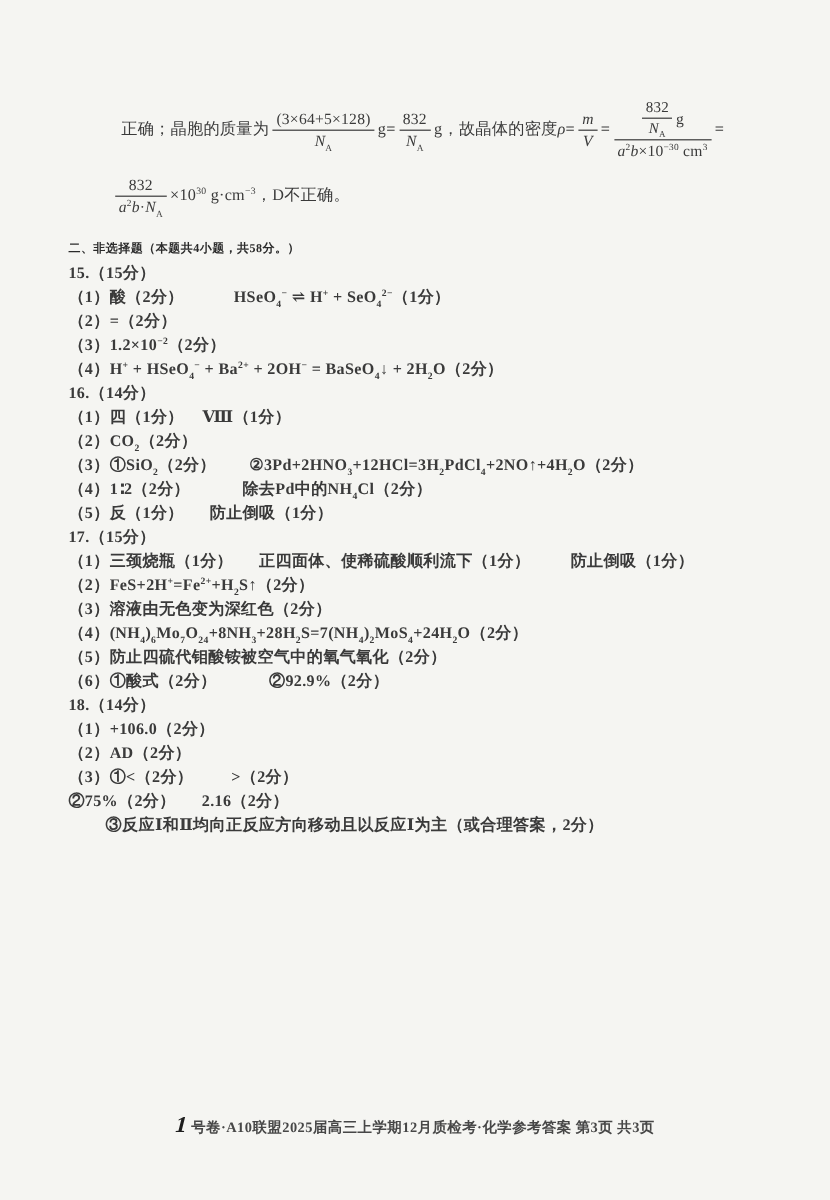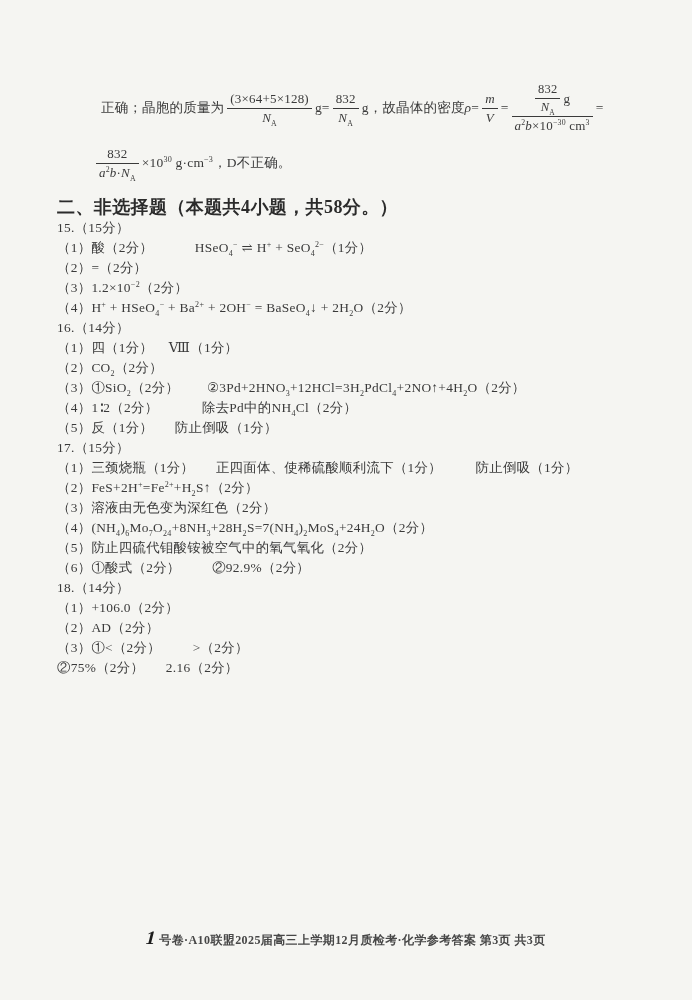--- a/index.html
+++ b/index.html
@@ -17,22 +17,22 @@
   .fline1 { height:56px; }
   .fline2 { height:50px; margin-left:-8px; margin-top:2px; }
   .frac { display:inline-block; text-align:center; line-height:1.2; font-size:13px; margin:0 3px; vertical-align:middle; }
   .frac > .num { display:flex; justify-content:center; align-items:center; gap:2px; border-bottom:1px solid #3a3a3a; padding:0 3px 1px; }
   .frac > .den { display:block; padding:1px 3px 0; }
   .frac .frac { margin:0 1px; font-size:12.5px; }
   sub, sup { font-size:60%; line-height:0; }
   i { font-style:italic; }
 
   
-  .section-heading { font-weight:bold; color:#2b2b2b; font-size:18px; margin-top:9px; height:21px; line-height:21px; letter-spacing:.4px; }
-  .line { height:20px; line-height:20px; font-size:13.4px; white-space:nowrap; letter-spacing:.3px; }
+  .section-heading { font-weight:bold; color:#2b2b2b; font-size:10px; margin-top:9px; height:21px; line-height:21px; letter-spacing:.4px; }
+  .line { height:20px; line-height:20px; font-size:13.4px; white-space:nowrap; letter-spacing:.3px;font-weight:bold; }
   .seg { display:inline-block; }
 
   
   .footer { position:absolute; top:927px; left:0; width:100%; text-align:center; font-size:12px; font-weight:bold; color:#474747; letter-spacing:.4px; }
   .brand-logo { display:inline-block; font-size:19px; font-weight:900; transform:skewX(-14deg); margin-right:3px; color:#1d1d1d; }
 </style>
 </head>
 <body>
 
 <div class="page">
@@ -119,36 +119,37 @@
         <span class="seg">（1）三颈烧瓶（1分）</span>
         <span class="seg" style="margin-left:18px">正四面体、使稀硫酸顺利流下（1分）</span>
         <span class="seg" style="margin-left:30px">防止倒吸（1分）</span>
       </div>
       <div class="line">（2）FeS+2H<sup>+</sup>=Fe<sup>2+</sup>+H<sub>2</sub>S↑（2分）</div>
       <div class="line">（3）溶液由无色变为深红色（2分）</div>
       <div class="line">（4）(NH<sub>4</sub>)<sub>6</sub>Mo<sub>7</sub>O<sub>24</sub>+8NH<sub>3</sub>+28H<sub>2</sub>S=7(NH<sub>4</sub>)<sub>2</sub>MoS<sub>4</sub>+24H<sub>2</sub>O（2分）</div>
       <div class="line">（5）防止四硫代钼酸铵被空气中的氧气氧化（2分）</div>
       <div class="line">
         <span class="seg">（6）①酸式（2分）</span>
-        <span class="seg" style="margin-left:28px">②92.9%（2分）</span>
+        <span class="seg" style="margin-left:40px">②92.9%（2分）</span>
       </div>
     </div>
 
     <div>
       <div class="line">18.（14分）</div>
       <div class="line">（1）+106.0（2分）</div>
       <div class="line">（2）AD（2分）</div>
       <div class="line">
         <span class="seg">（3）①&lt;（2分）</span>
         <span class="seg" style="margin-left:28px">&gt;（2分）</span>
       </div>
       <div class="line" style="">
         <span class="seg">②75%（2分）</span>
         <span class="seg" style="margin-left:18px">2.16（2分）</span>
       </div>
+      <div class="line" style="margin-left:31px">③反应Ⅰ和Ⅱ均向正反应方向移动且以反应Ⅰ为主（或合理答案，2分）</div>
     </div>
 
   </div>
 
   <div class="footer">
     <span class="brand-logo">1</span><span>号卷·A10联盟2025届高三上学期12月质检考·化学参考答案 第3页 共3页</span>
   </div>
 </div>
 
 </body></html>

